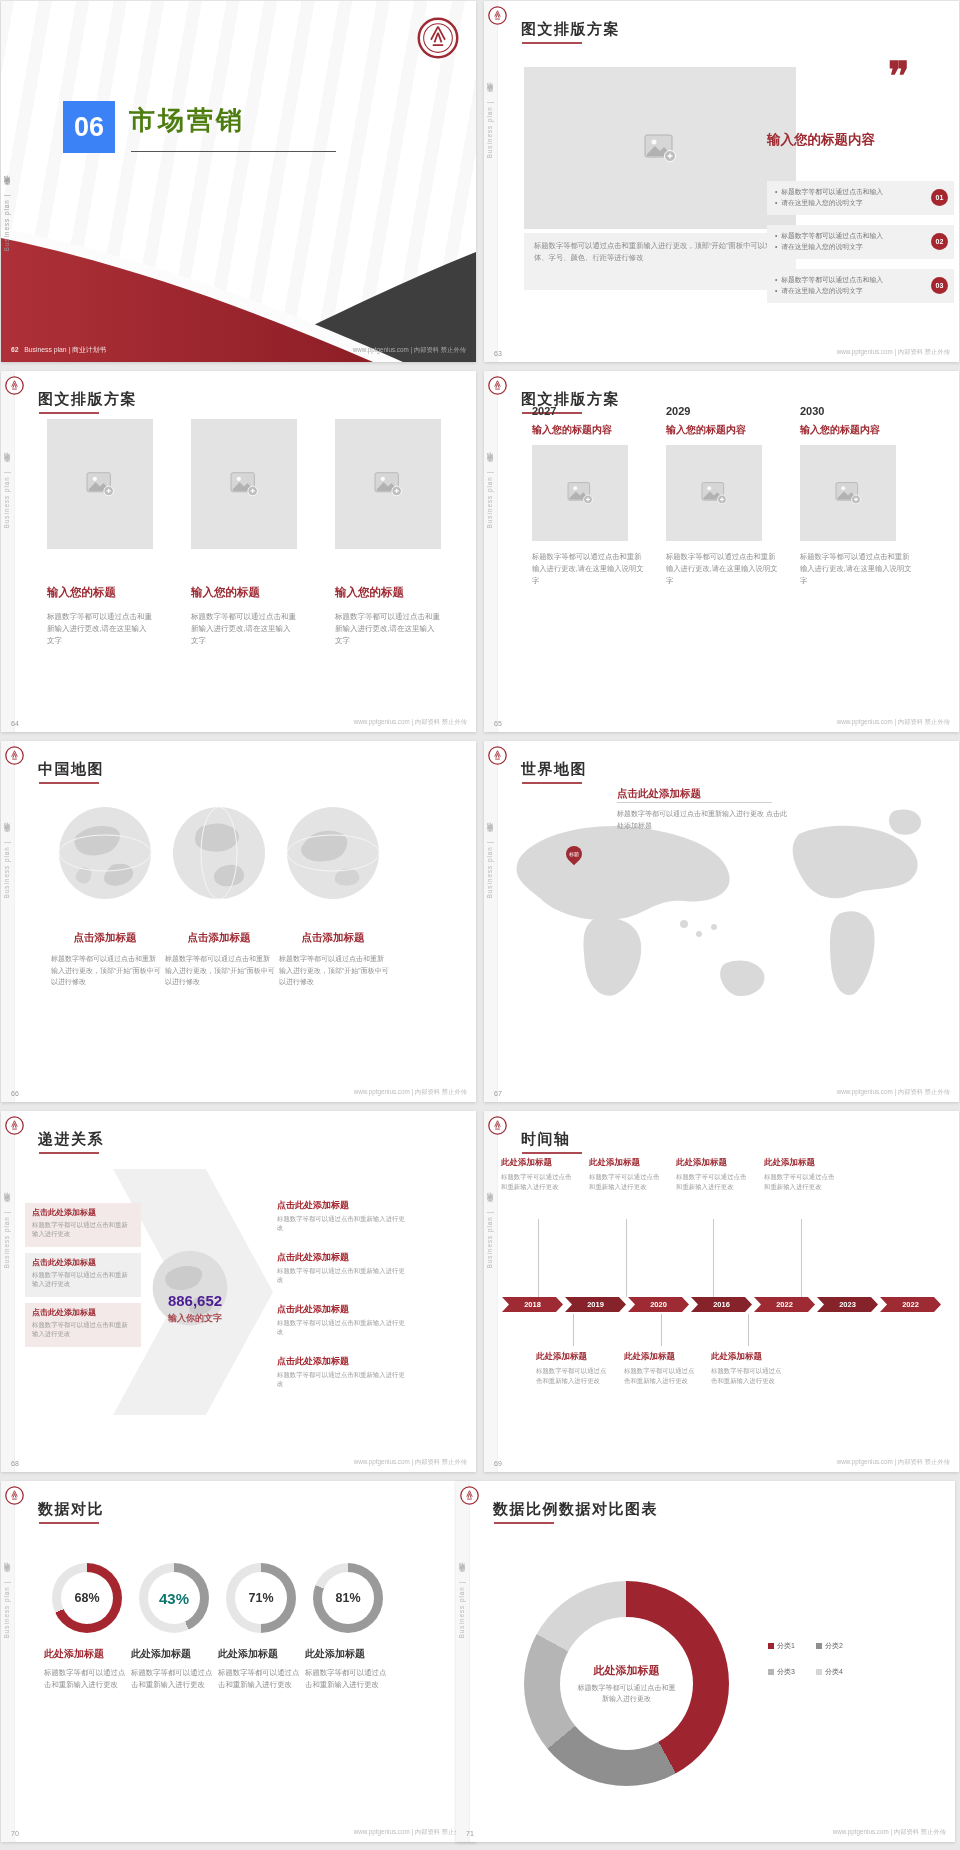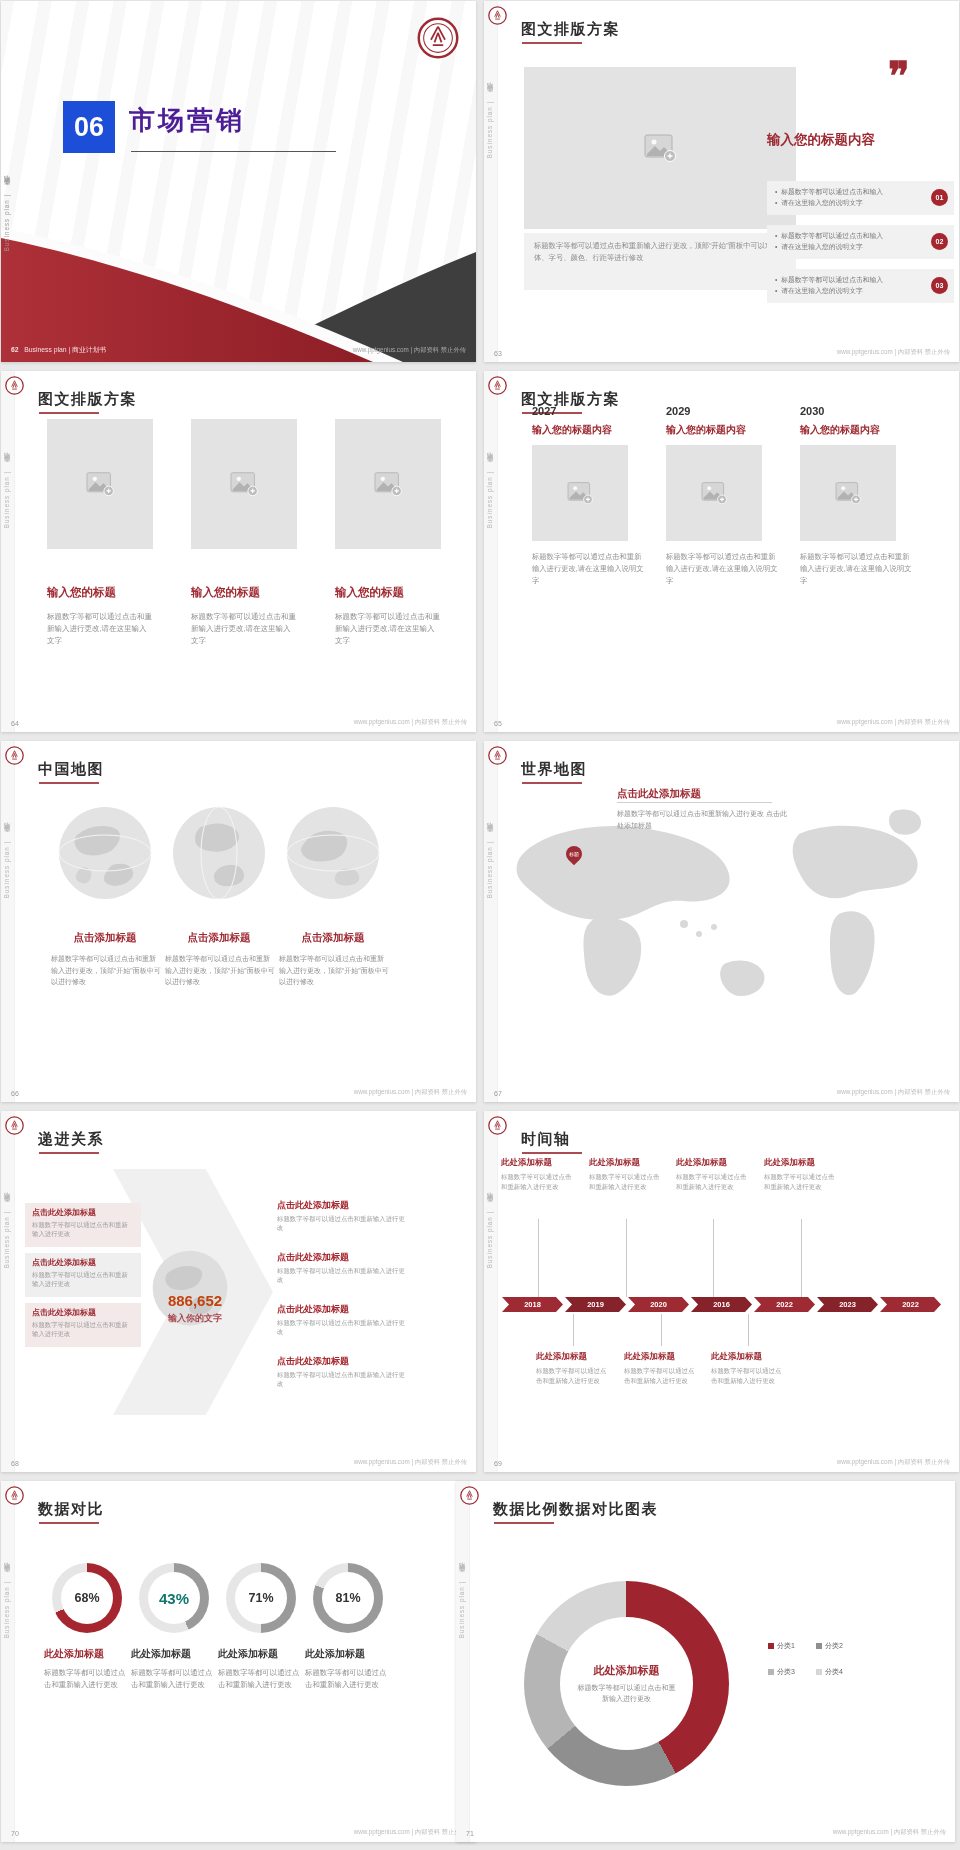--- a/index.html
+++ b/index.html
@@ -12,21 +12,21 @@
   .footright{position:absolute;right:9px;bottom:5px;font-size:6.3px;color:#bcbcbc;}
   .sidestrip{position:absolute;left:0;top:0;width:13px;height:100%;background:#f7f7f7;border-right:1px solid #f1f1f1;}
   .sidetext{position:absolute;left:2px;top:92px;writing-mode:vertical-rl;transform:rotate(180deg);font-size:6.3px;color:#b5b5b5;letter-spacing:1px;white-space:nowrap;}
   .logo-sm{position:absolute;left:4px;top:5px;width:19px;height:19px;}
   .imgph{position:absolute;background:#e3e3e3;display:flex;align-items:center;justify-content:center;}
   .h-red{font-weight:700;color:#9e2b33;}
   .txt{color:#8f8f8f;}
   .abs{position:absolute;}
   
   .stripes{position:absolute;inset:0;background:repeating-linear-gradient(100deg,rgba(0,0,0,.028) 0 13px,rgba(0,0,0,0) 13px 37px);}
-  .num-box{position:absolute;left:62px;top:100px;width:52px;height:52px;background:#1d4ed8;color:#fff;font-size:27px;font-weight:700;display:flex;align-items:center;justify-content:center;}
+  .num-box{position:absolute;left:62px;top:100px;width:52px;height:52px;background:#3b82f6;color:#fff;font-size:27px;font-weight:700;display:flex;align-items:center;justify-content:center;}
   
   .listbox{position:absolute;left:283px;width:187px;height:34px;background:#f1f1f1;padding:5px 0 0 8px;box-sizing:border-box;}
   .listbox .bl{font-size:6.8px;color:#787878;line-height:1.65;}
   .badge{position:absolute;right:6px;top:8px;width:17px;height:17px;border-radius:50%;background:#a5262e;color:#fff;font-size:7px;font-weight:700;display:flex;align-items:center;justify-content:center;}
   
   .donut{position:absolute;border-radius:50%;}
   .hole{position:absolute;background:#fff;border-radius:50%;display:flex;flex-direction:column;align-items:center;justify-content:center;text-align:center;}
   
   .tl{position:absolute;left:18px;top:186px;display:flex;gap:2px;}
   .tl span{flex:0 0 61px;height:15px;line-height:15px;color:#fff;font-size:7.5px;font-weight:700;text-align:center;clip-path:polygon(0 0,54px 0,61px 50%,54px 100%,0 100%,7px 50%);}
@@ -57,21 +57,21 @@
   <div class="slide" style="left:1px;top:1px;">
     <div class="stripes"></div>
     <svg class="abs" style="left:416px;top:16px;" width="42" height="42" viewBox="0 0 24 24">
       <circle cx="12" cy="12" r="11" fill="#fff" stroke="#9e2b33" stroke-width="1.4"></circle>
       <circle cx="12" cy="12" r="8.2" fill="none" stroke="#9e2b33" stroke-width="0.6"></circle>
       <path d="M12 5.5 L8 13 M12 5.5 L16 13 M12 9 L10 14.5 M12 9 L14 14.5 M9 16 h6" stroke="#9e2b33" stroke-width="1" fill="none"></path>
     </svg>
     <div class="num-box">
         <span>06</span>
       </div>
-    <div class="abs" style="left:128px;top:102px;font-size:26px;font-weight:700;color:#4c1d95;letter-spacing:3px;">市场营销</div>
+    <div class="abs" style="left:128px;top:102px;font-size:26px;font-weight:700;color:#4d7c0f;letter-spacing:3px;">市场营销</div>
     <div class="abs" style="left:130px;top:150px;width:205px;height:1px;background:#555;"></div>
     <svg class="abs" style="left:0;bottom:0;" width="475" height="150" viewBox="0 0 475 150">
       <defs>
         <linearGradient id="rg" x1="0" y1="0" x2="1" y2="0">
           <stop offset="0" stop-color="#ae3038"></stop>
             <stop offset="1" stop-color="#8d1e26"></stop>
         </linearGradient>
       </defs>
       <path d="M475,40 C400,70 330,105 235,150 L475,150 Z" fill="#3e3e3e"></path>
       <path d="M0,16 C130,42 265,88 402,150 L0,150 Z" fill="#fcfcfc"></path>
@@ -306,21 +306,21 @@
       </svg>
     <div class="chrome-title">递进关系</div>
     <div class="chrome-line"></div>
 
     <div class="chev"></div>
     <svg class="abs" style="left:150px;top:138px;" width="78" height="78" viewBox="0 0 96 96">
         <circle cx="48" cy="48" r="46" fill="#dedede"></circle>
         <path d="M20 30 q15 -12 34 -8 q12 3 8 14 q-5 12 -20 14 q-16 2 -22 -6 q-5 -8 0 -14z" fill="#cbcbcb"></path>
         <path d="M55 60 q14 -4 20 4 q4 8 -6 14 q-12 6 -20 0 q-6 -6 6 -18z" fill="#cbcbcb"></path>
       </svg>
-    <div class="abs" style="left:138px;top:181px;width:112px;text-align:center;font-size:15px;font-weight:700;color:#c2410c;">886,652</div>
+    <div class="abs" style="left:138px;top:181px;width:112px;text-align:center;font-size:15px;font-weight:700;color:#4c1d95;">886,652</div>
     <div class="abs" style="left:138px;top:201px;width:112px;text-align:center;font-size:9px;font-weight:700;color:#a8474e;">输入你的文字</div>
 
     <div class="lbox" style="top:92px;background:#f4e9e9;">
       <div class="hd">点击此处添加标题</div>
       <div class="tx">标题数字等都可以通过点击和重新输入进行更改</div>
     </div>
     <div class="lbox" style="top:142px;background:#efefef;">
       <div class="hd">点击此处添加标题</div>
       <div class="tx">标题数字等都可以通过点击和重新输入进行更改</div>
     </div>

